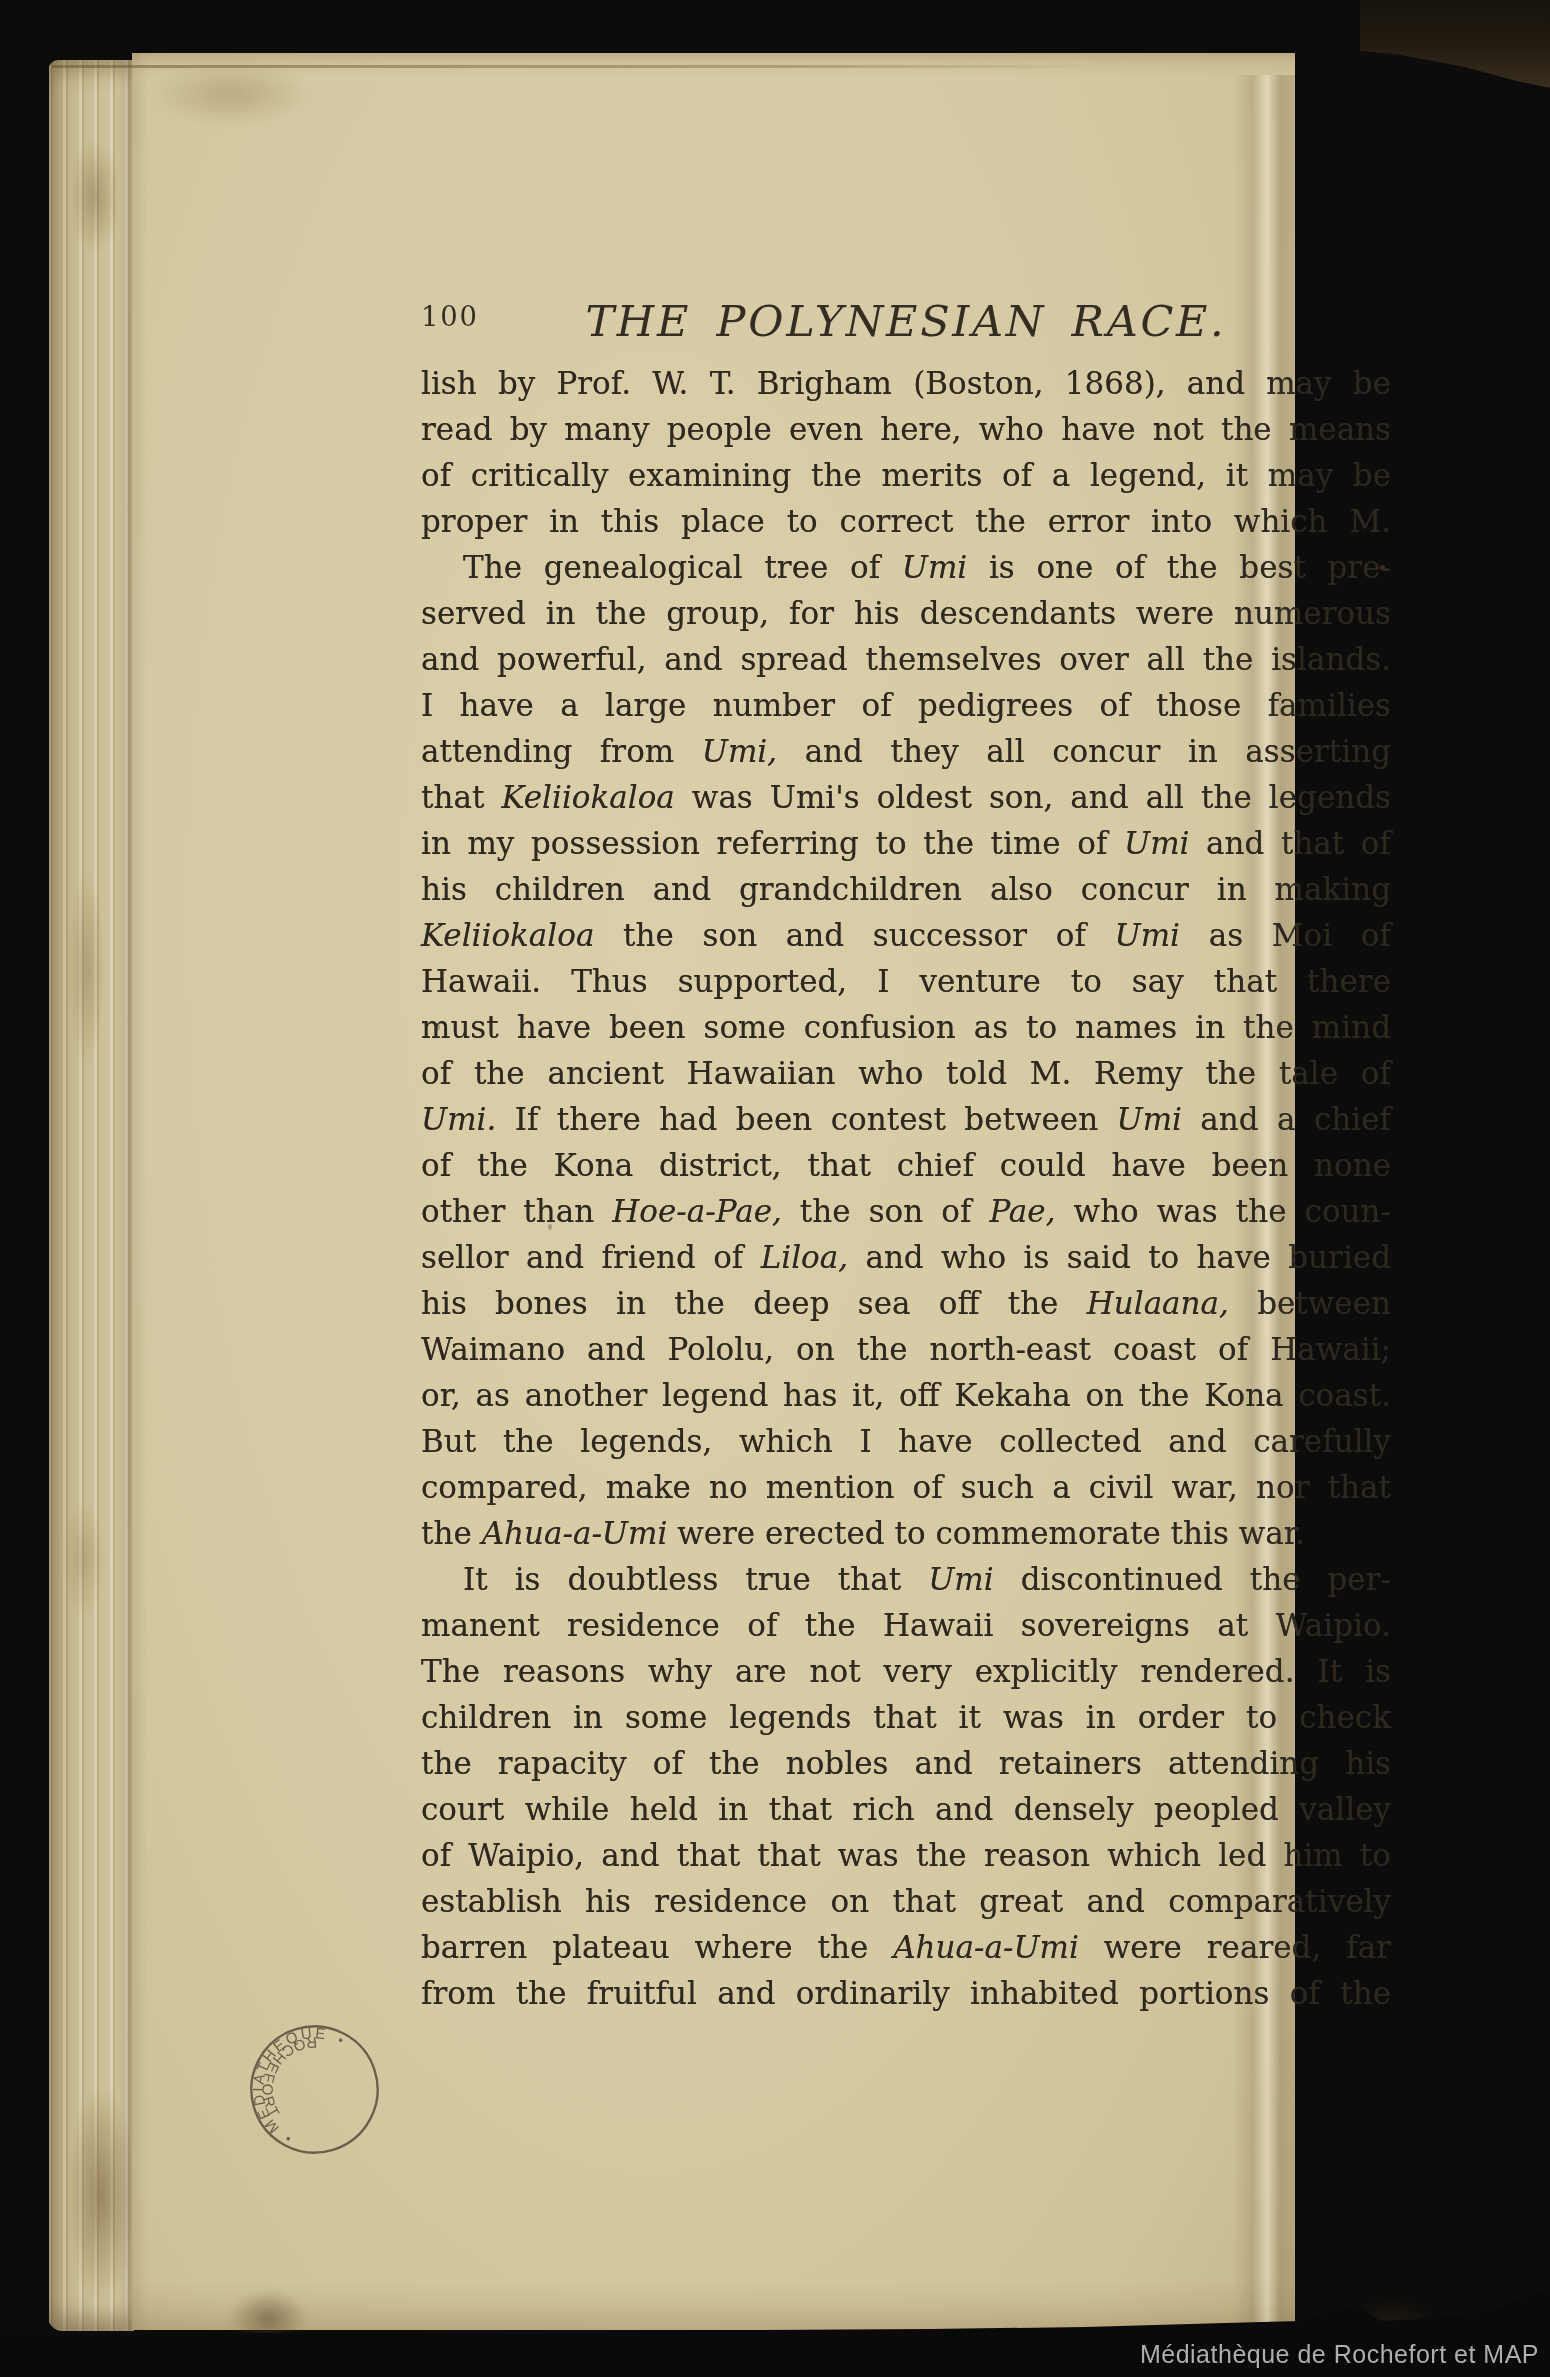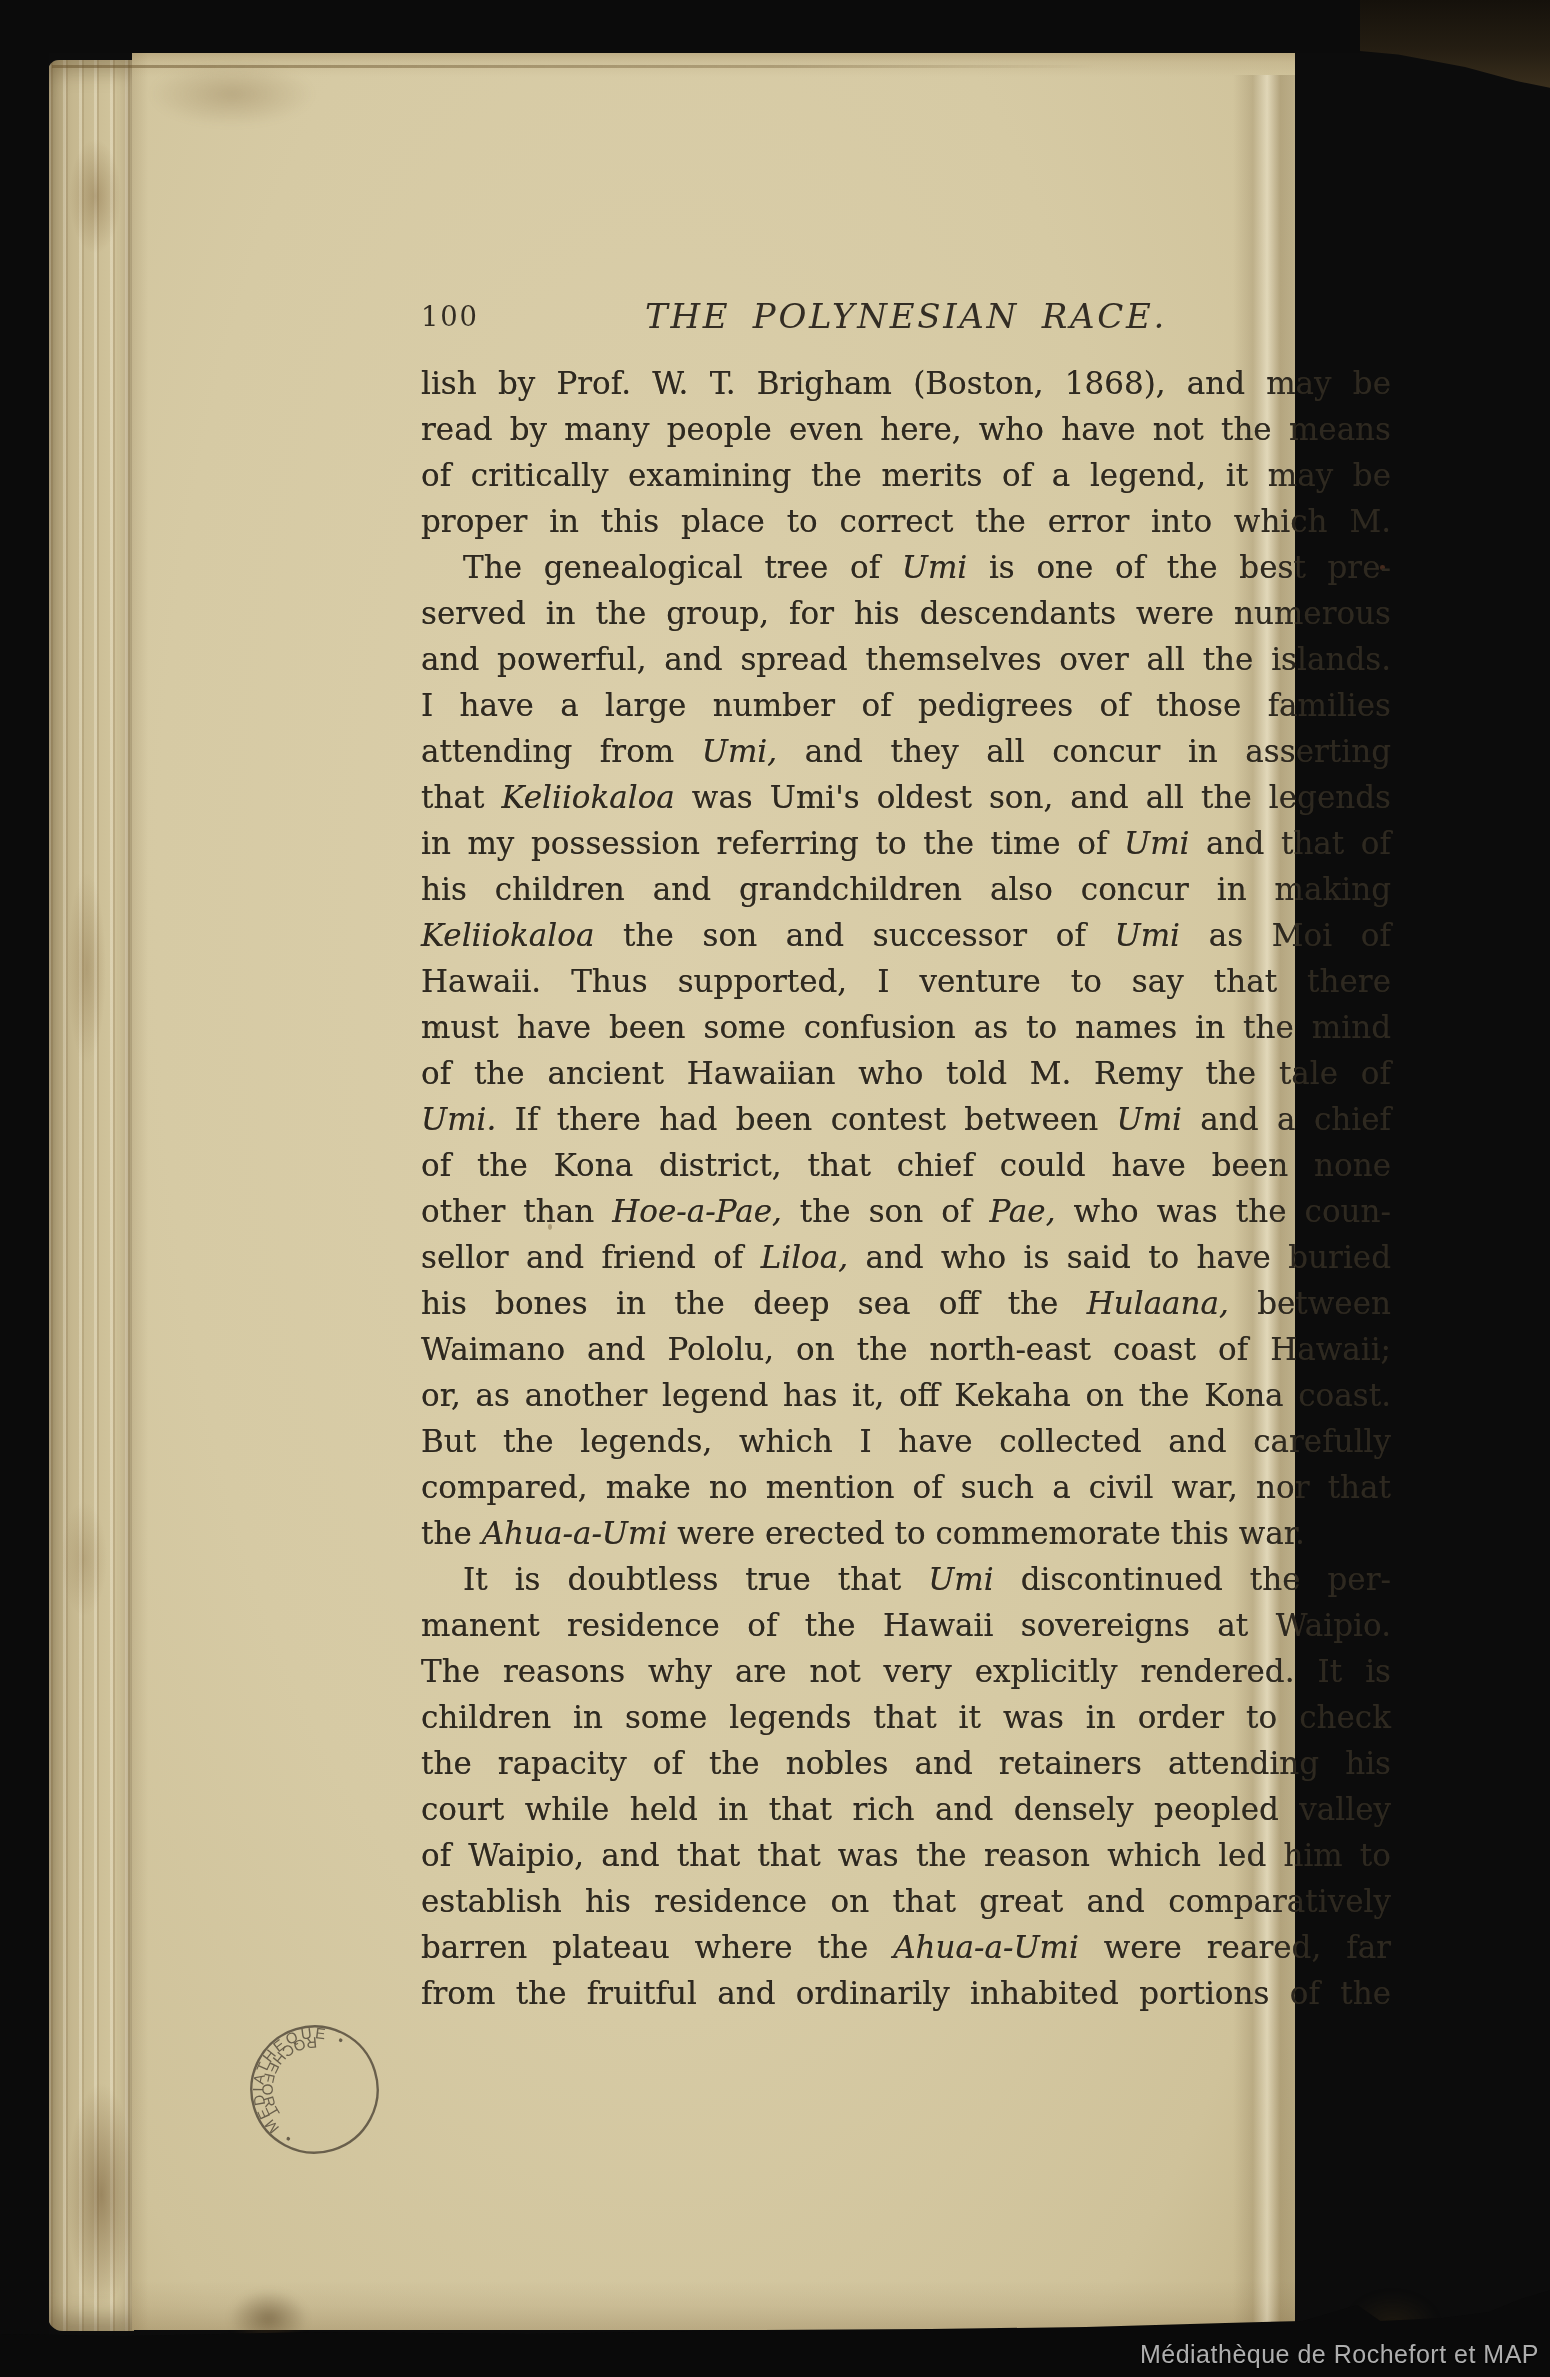--- a/index.html
+++ b/index.html
@@ -52,21 +52,21 @@
   .blotch.b1{left:97px;top:2237px;width:79px;height:57px;background:radial-gradient(closest-side,rgba(78,58,28,.5),transparent);}
   .blotch.b2{left:1215px;top:2240px;width:91px;height:64px;background:radial-gradient(closest-side,rgba(40,32,18,.65),transparent);}
   .blotch.b3{left:18.3px;top:9.1px;width:164px;height:64px;background:radial-gradient(closest-side,rgba(118,92,52,.28),transparent);}
   .speck{position:absolute;border-radius:50%;background:rgba(100,80,45,.4);}
   .speck.s1{left:302px;top:970px;width:5.5px;height:8.2px;}
   .speck.s2{left:1248px;top:512px;width:4.6px;height:4.6px;background:rgba(140,80,50,.45);}
   .speck.s3{left:416px;top:1171px;width:3.7px;height:5.5px;}
   
   .page-header{position:absolute;left:289px;top:243px;width:970px;height:40px;color:#332d24;}
   .page-num{position:absolute;left:0;top:4.6px;font-size:27.4px;letter-spacing:1.8px;font-variant-numeric:oldstyle-nums;}
-  .running-title{text-align:center;font-style:italic;font-size:34px;letter-spacing:2.7px;word-spacing:9.1px;}
+  .running-title{text-align:center;font-style:italic;font-size:43px;letter-spacing:2.7px;word-spacing:9.1px;}
   .body-text{
     position:absolute;left:289px;top:307px;width:970px;
     font-size:31px;line-height:46px;color:#2e2920;
     text-shadow:0 0 0.6px rgba(43,37,27,.55);
   }
   .body-text .line{text-align:justify;text-align-last:justify;}
   .body-text .line.end{text-align-last:left;}
   .body-text .line.indent{text-indent:42px;}
   .body-text i{font-style:italic;}
   

